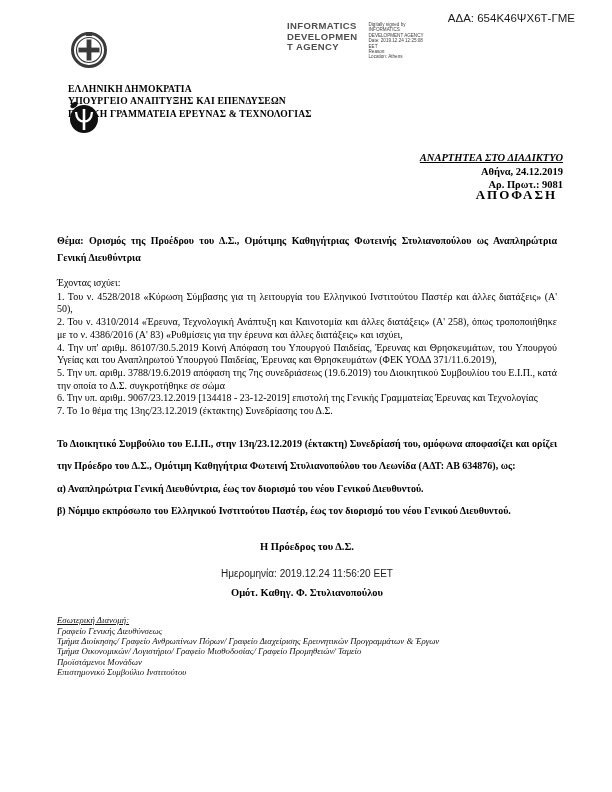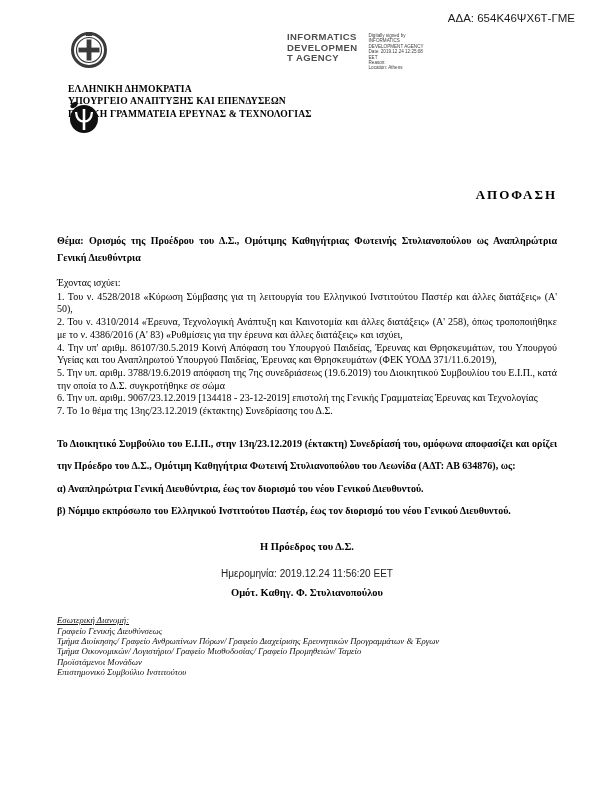--- a/index.html
+++ b/index.html
@@ -7,21 +7,21 @@
     position:relative; width:612px; height:792px; margin:0 auto;
     background:#ffffff; overflow:hidden;
     font-family:"Liberation Serif", serif; color:#000;
   }
   
   .ada {
     position:absolute; top:12px; right:37px;
     font-family:"Liberation Sans", sans-serif; font-size:11.5px; color:#1a1a1a;
   }
   
-  .stamp { position:absolute; top:32px; left:287px; display:flex; gap:11px; }
+  .stamp { position:absolute; top:21px; left:287px; display:flex; gap:11px; }
   .stamp-agency {
     font-family:"Liberation Sans", sans-serif; font-weight:bold;
     font-size:9.5px; line-height:10.5px; letter-spacing:.4px; color:#4e4e4e;
   }
   .stamp-sig {
     font-family:"Liberation Sans", sans-serif;
     font-size:4.6px; line-height:5.4px; color:#3f3f3f; padding-top:1px;
   }
   
   .coat { position:absolute; top:30px; left:70px; }
@@ -109,20 +109,25 @@
       <svg width="34" height="34" viewBox="0 0 34 34">
         <ellipse cx="8" cy="5" rx="4" ry="2.4" fill="#101010" transform="rotate(-35 8 5)"></ellipse>
         <circle cx="18" cy="19" r="14" fill="#101010"></circle>
         <path d="M18 9 L18 30" stroke="#ffffff" stroke-width="2.6" fill="none"></path>
         <path d="M10 12 C 10.5 19, 14 21.5, 18 21.5" stroke="#ffffff" stroke-width="2.3" fill="none"></path>
         <path d="M26 12 C 25.5 19, 22 21.5, 18 21.5" stroke="#ffffff" stroke-width="2.3" fill="none"></path>
       </svg>
     </span>
   </div>
 
+  <div class="meta">
+    <div class="meta-posting">ΑΝΑΡΤΗΤΕΑ ΣΤΟ ΔΙΑΔΙΚΤΥΟ</div>
+    <div>Αθήνα, 24.12.2019</div>
+    <div>Αρ. Πρωτ.: 9081</div>
+  </div>
 
   <div class="main">
     <div class="title">ΑΠΟΦΑΣΗ</div>
     <div class="subject">Θέμα: Ορισμός της Προέδρου του Δ.Σ., Ομότιμης Καθηγήτριας Φωτεινής Στυλιανοπούλου ως Αναπληρώτρια Γενική Διευθύντρια</div>
     <div class="having">Έχοντας ισχύει:</div>
 
     <div class="items">
       <p>1.  Του ν. 4528/2018 «Κύρωση Σύμβασης για τη λειτουργία του Ελληνικού Ινστιτούτου Παστέρ και άλλες διατάξεις» (Α' 50),</p>
       <p>2.  Του ν. 4310/2014 «Έρευνα, Τεχνολογική Ανάπτυξη και Καινοτομία και άλλες διατάξεις» (Α' 258), όπως τροποποιήθηκε με το ν. 4386/2016 (Α' 83) «Ρυθμίσεις για την έρευνα και άλλες διατάξεις» και ισχύει,</p>
       <p>4.  Την υπ' αριθμ. 86107/30.5.2019 Κοινή Απόφαση του Υπουργού Παιδείας, Έρευνας και Θρησκευμάτων, του Υπουργού Υγείας και του Αναπληρωτού Υπουργού Παιδείας, Έρευνας και Θρησκευμάτων (ΦΕΚ ΥΟΔΔ 371/11.6.2019),</p>

